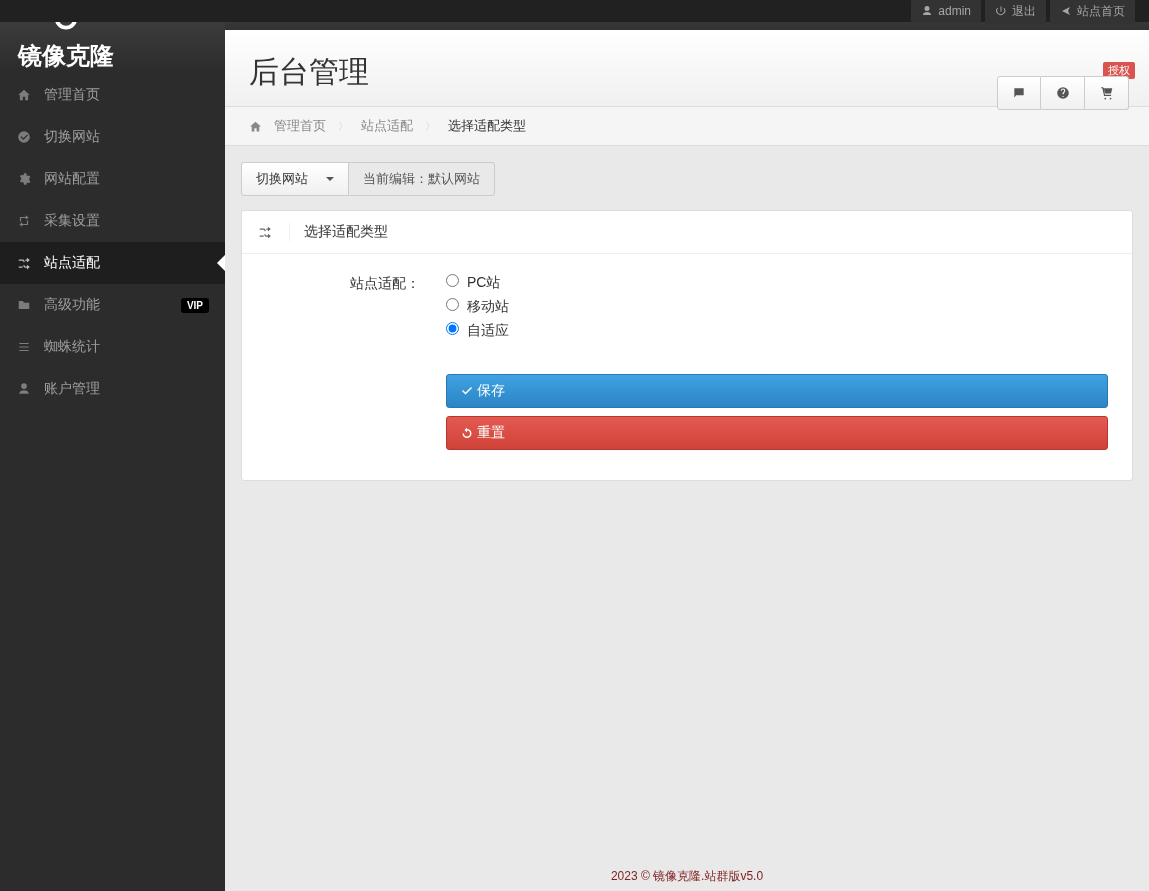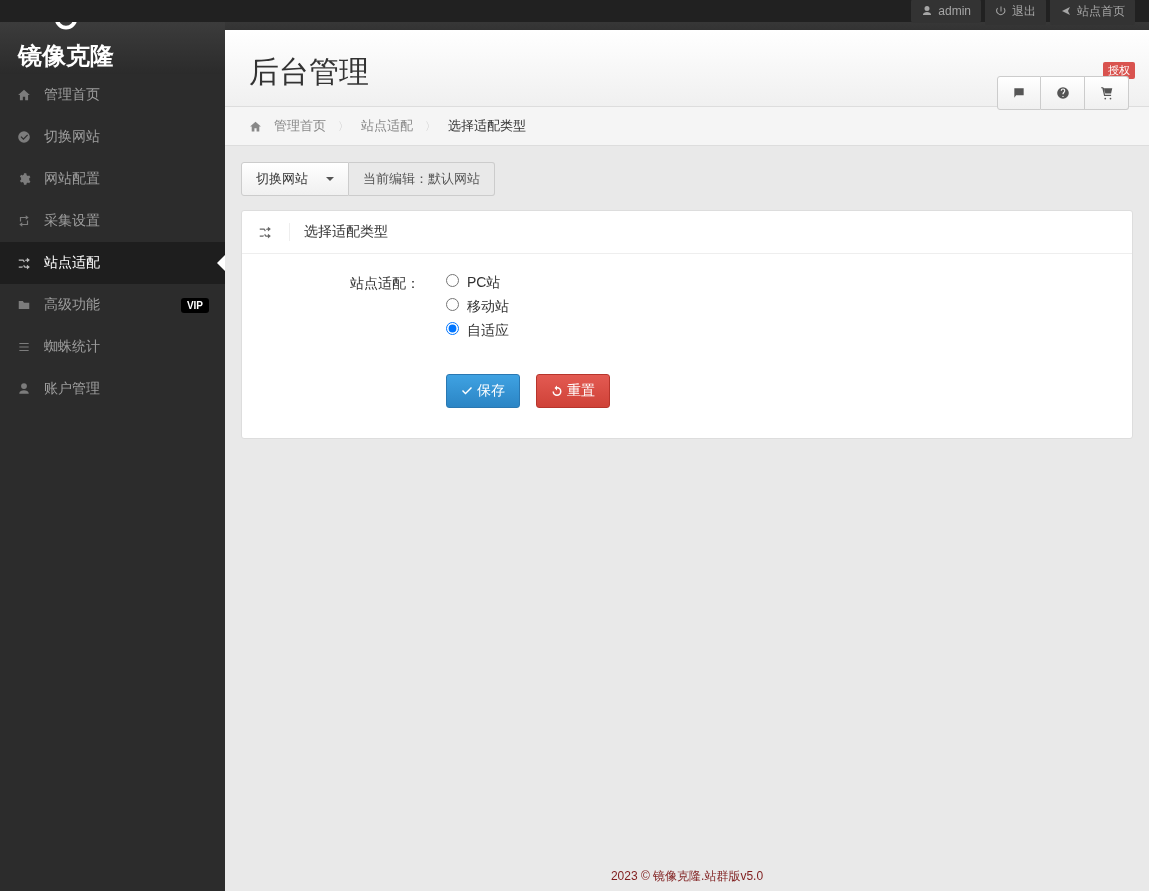--- a/index.html
+++ b/index.html
@@ -208,21 +208,21 @@
       color: #333;
       font-size: 14px;
       cursor: pointer;
     }
     .radio-group input { margin-right: 4px; }
     .help-text {
       color: #999; font-size: 14px; margin-top: 4px;
     }
     .form-actions {
       margin-top: 28px; margin-left: 180px;
-      display: flex; gap: 16px;
+      display: flex; gap: 8px; flex-direction: column;
     }
     .btn-primary, .btn-danger {
       border: 1px solid transparent;
       border-radius: 3px;
       padding: 7px 14px;
       color: #fff; cursor: pointer;
       display: inline-flex; align-items: center; gap: 4px;
       font-size: 14px;
     }
     .btn-primary { background: linear-gradient(#3fa2e2,#2b85c5); border-color: #2a78b2; }

